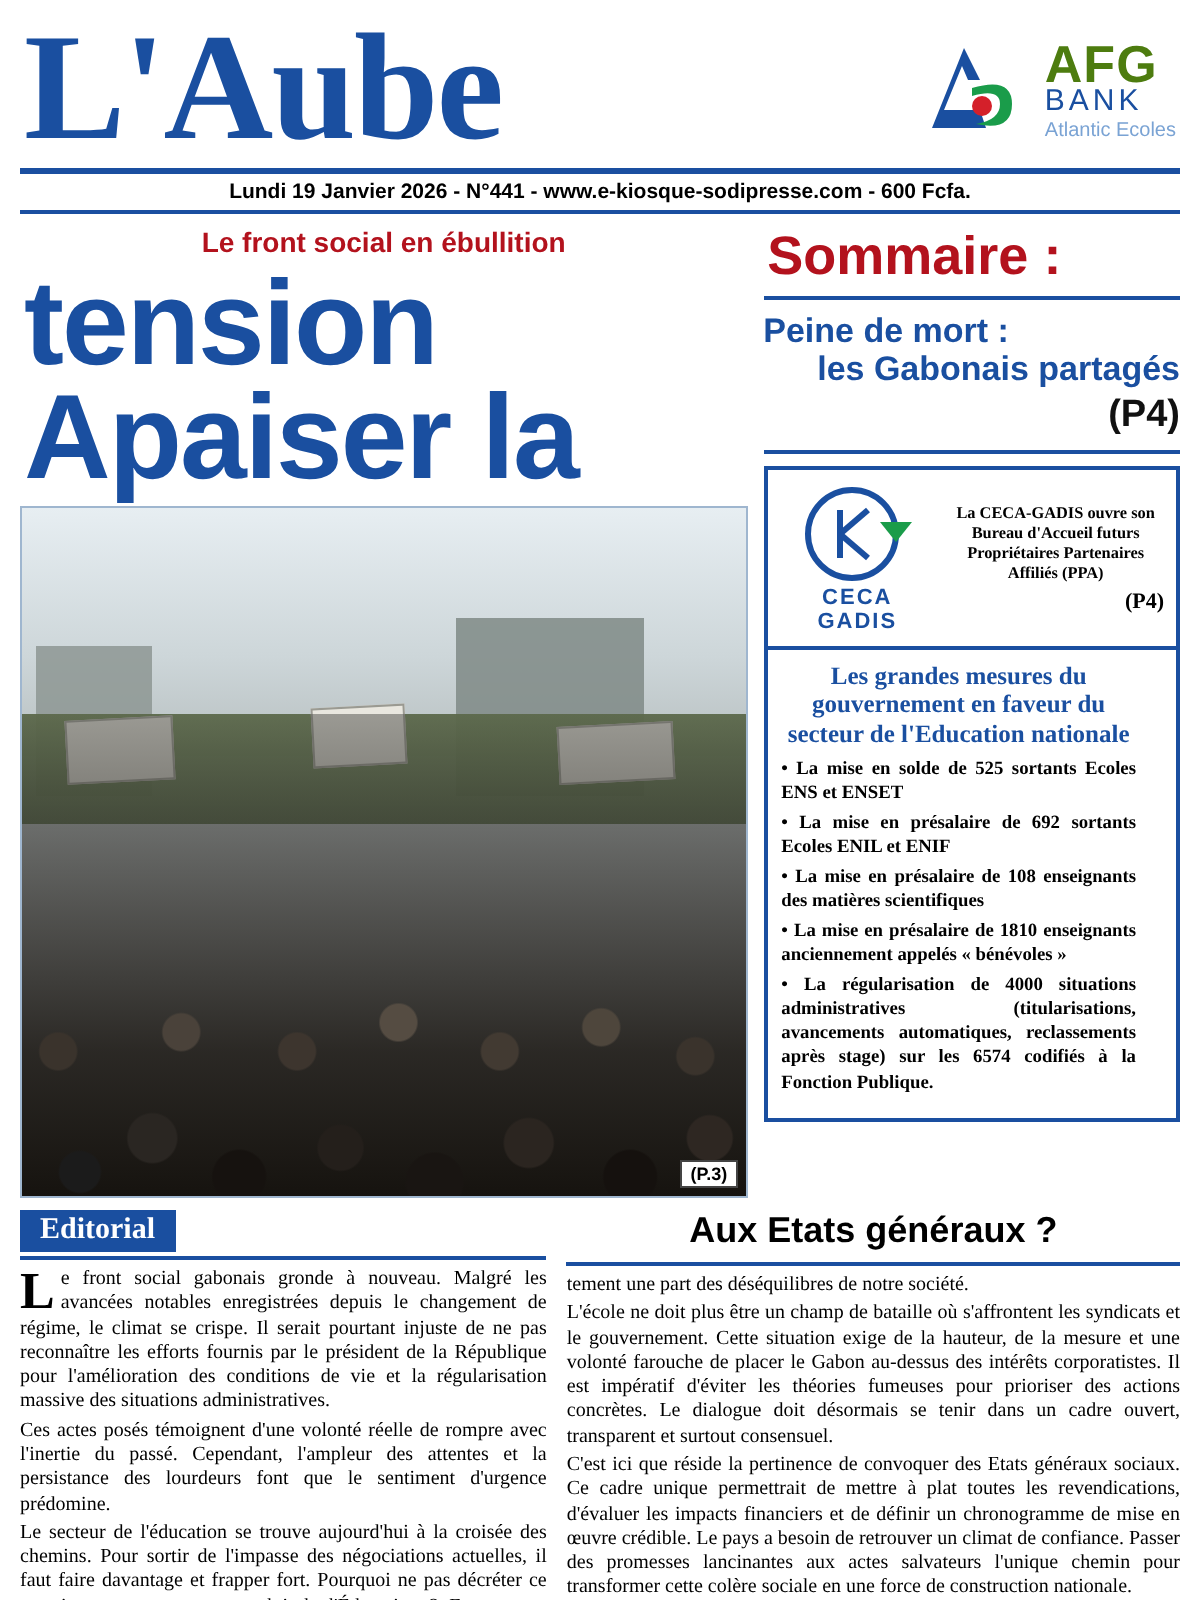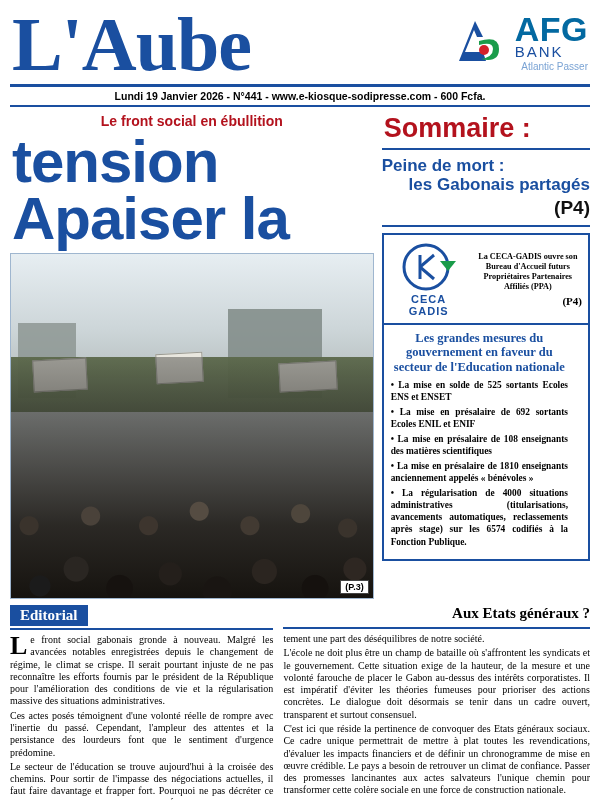--- a/index.html
+++ b/index.html
@@ -30,21 +30,21 @@
   .afg {
     display: flex; align-items: center; gap: 8px;
     padding-bottom: 8px;
   }
   .afg-mark {
     width: 54px; height: 54px; position: relative;
   }
   .afg-text { line-height: 1; }
   .afg-name {
     font-family: "Liberation Sans", sans-serif;
-    font-weight: bold; font-size: 34px; color: #0369a1; letter-spacing: 0.5px;
+    font-weight: bold; font-size: 26px; color: #4d7c0f; letter-spacing: 0.5px;
   }
   .afg-bank {
     font-family: "Liberation Sans", sans-serif;
     font-size: 15px; color: #1a4fa0; letter-spacing: 2px; margin-top: -2px;
   }
   .afg-group {
     font-family: "Liberation Sans", sans-serif;
     font-size: 10px; color: #7aa3d4; text-align: right; margin-top: 3px;
   }
 
@@ -197,22 +197,22 @@
   .edit-left { width: 268px; }
   .edit-right { width: 312px; }
   .edit-tab {
     background: #1a4fa0; color: #fff;
     font-family: "Liberation Serif", serif;
     font-weight: bold; font-size: 15px;
     padding: 2px 10px; display: inline-block;
   }
   .edit-rule { border-bottom: 2px solid #1a4fa0; margin-top: 2px; }
   .edit-title {
-    font-family: Liberation Serif, serif;
-    font-weight: bold; font-size: 15px; text-align: right;
+    font-family: Liberation Sans, sans-serif;
+    font-weight: bold; font-size: 18px; text-align: center;
     padding-bottom: 3px;
   }
   .edit-body p {
     margin: 0 0 2px 0;
     font-family: "Liberation Serif", serif;
     font-size: 10px; line-height: 1.23; text-align: justify;
   }
   .dropcap:first-letter {
     float: left; font-size: 26px; line-height: 20px; font-weight: bold;
     padding: 2px 3px 0 0;
@@ -232,21 +232,21 @@
       <div class="afg-mark">
         <svg width="54" height="54" viewBox="0 0 54 54">
           <path d="M6 46 L22 6 L30 22 L24 22 L21 15 L12 37 L30 37 L33 46 Z" fill="#1a4fa0"></path>
           <path d="M26 26 Q46 20 46 34 Q46 48 28 44 Q40 42 40 34 Q40 26 26 30 Z" fill="#1a9c4a"></path>
           <circle cx="31" cy="35" r="5" fill="#d4202a"></circle>
         </svg>
       </div>
       <div class="afg-text">
         <div class="afg-name">AFG</div>
         <div class="afg-bank">BANK</div>
-        <div class="afg-group">Atlantic Passer</div>
+        <div class="afg-group">Atlantic Ecoles</div>
       </div>
     </div>
   </div>
 
   <div class="rule-thick"></div>
   <div class="dateline">Lundi 19 Janvier  2026 - N°441 - www.e-kiosque-sodipresse.com - 600 Fcfa.</div>
 
   <div class="body-wrap">
 
     <div class="left-col">

